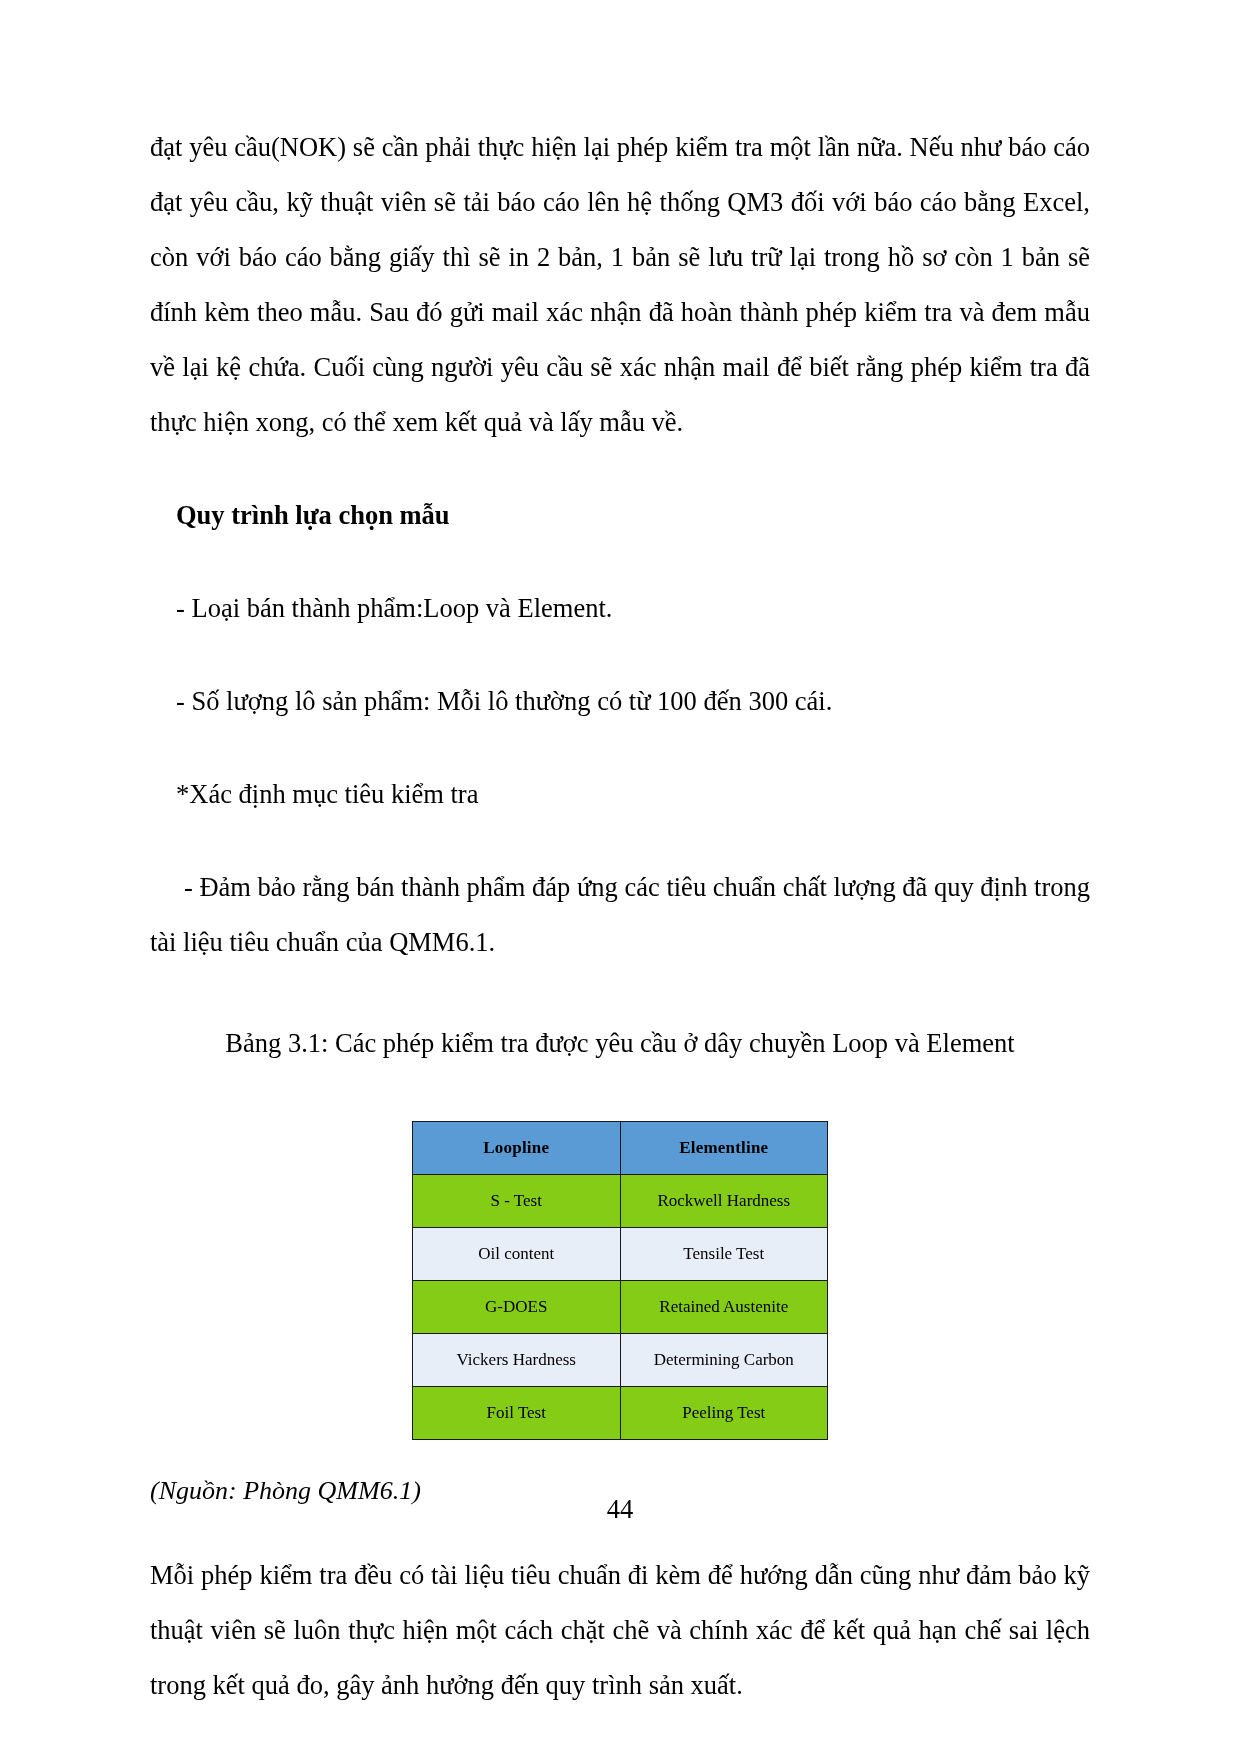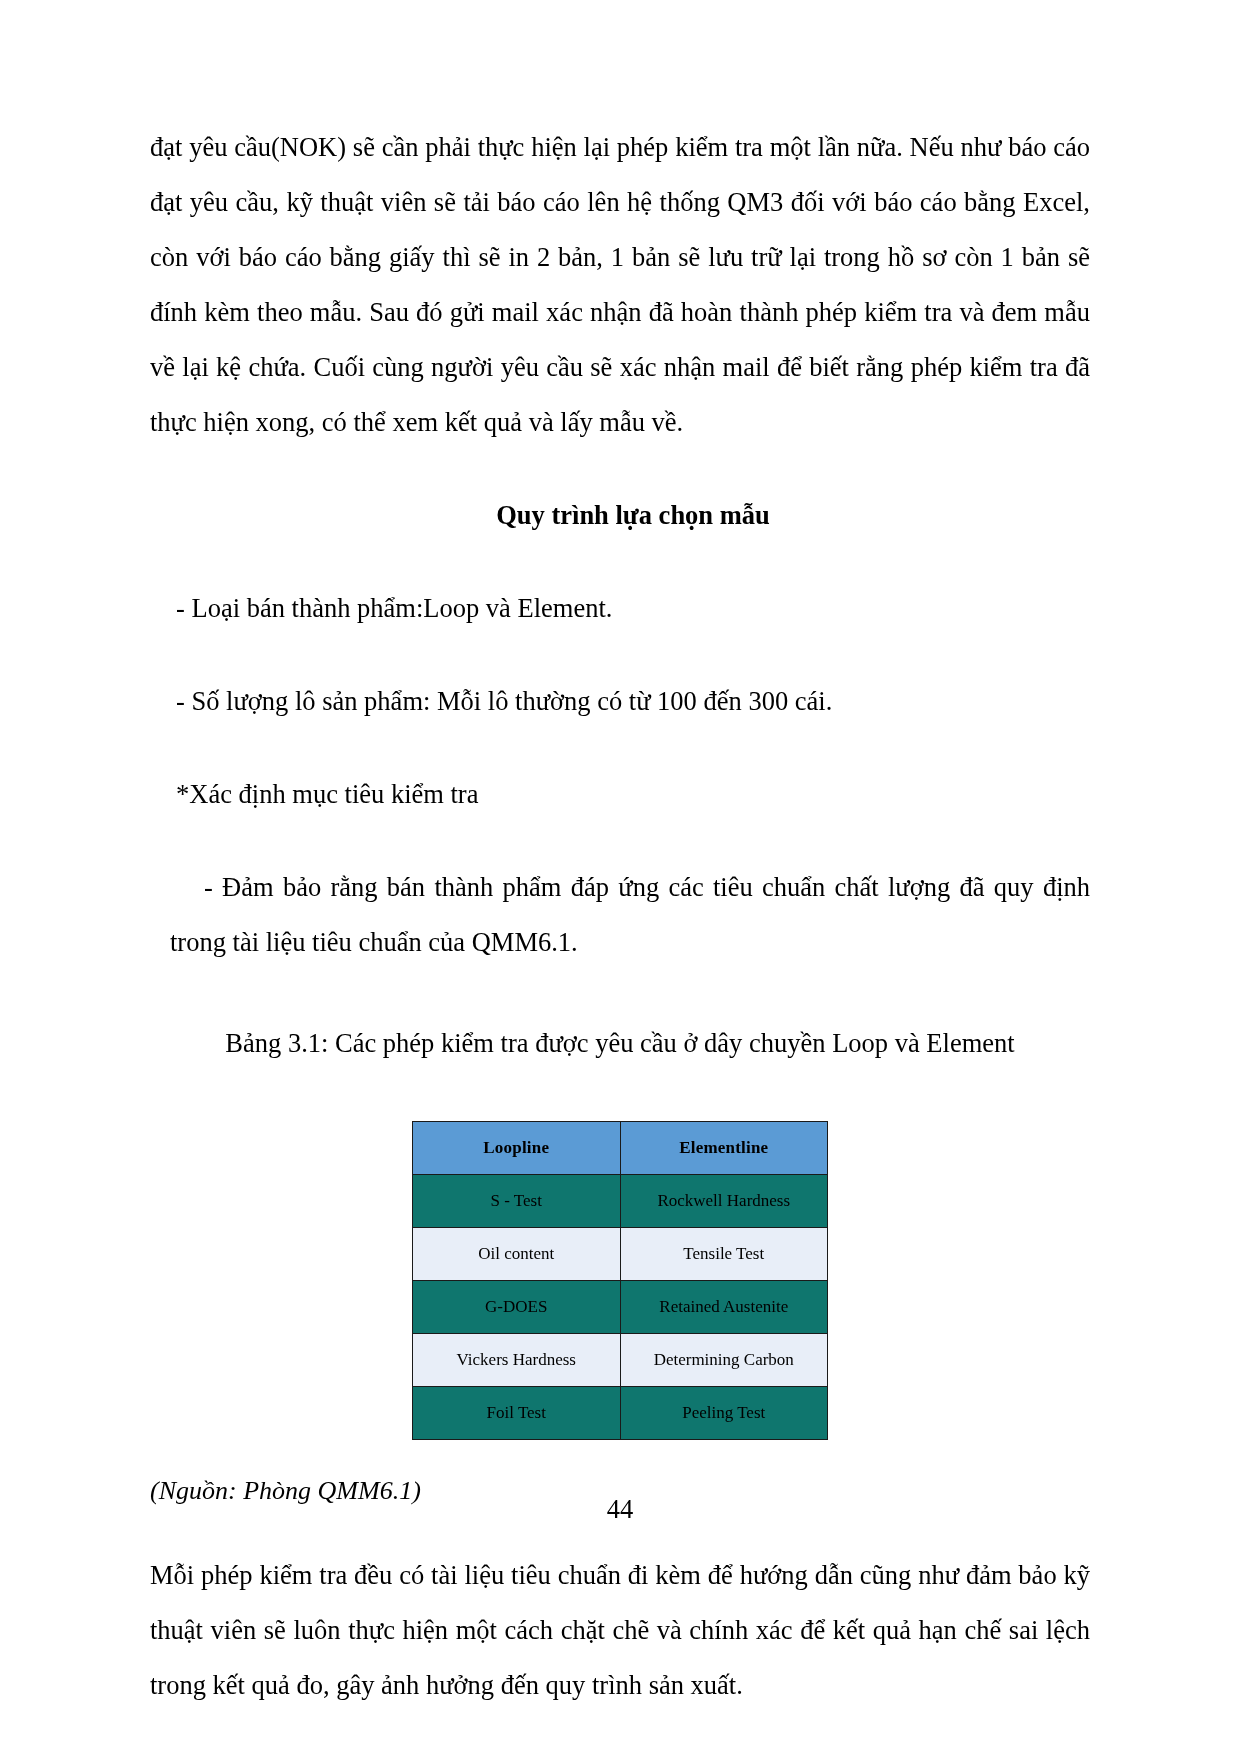--- a/index.html
+++ b/index.html
@@ -36,34 +36,32 @@
   }
   p.body-text.first {
     margin-bottom: 0;
   }
   h3.section-heading {
     font-size: 26.5px;
     font-weight: bold;
     line-height: 55px;
     margin: 38px 0 0 0;
     padding-left: 26px;
-    text-align: center;
   }
   p.list-line {
     font-size: 26.5px;
     line-height: 55px;
     margin: 38px 0 0 0;
     padding-left: 26px;
     text-align: left;
   }
   p.list-line.justified {
     text-align: justify;
     padding-left: 0;
     text-indent: 34px;
-    margin-left: 20px;
   }
   p.table-caption {
     font-size: 26.5px;
     line-height: 55px;
     margin: 46px 0 0 0;
     text-align: center;
   }
   .table-wrap {
     margin: 50px 0 0 0;
     display: flex;
@@ -84,21 +82,21 @@
     height: 52px;
     padding: 0 4px;
   }
   table.data-table th {
     background: #5b9bd5;
     font-weight: bold;
     font-size: 17px;
     letter-spacing: 0.2px;
   }
   table.data-table tbody tr.row-odd td {
-    background: #0f766e;
+    background: #84cc16;
   }
   table.data-table tbody tr.row-even td {
     background: #e8eef8;
   }
   p.source-note {
     font-size: 26px;
     font-style: italic;
     line-height: 46px;
     margin: 28px 0 0 0;
     text-align: left;

